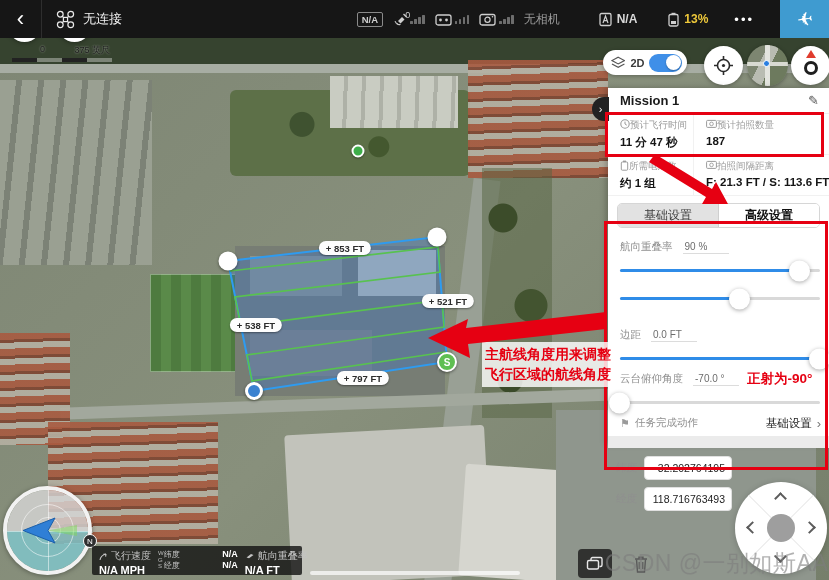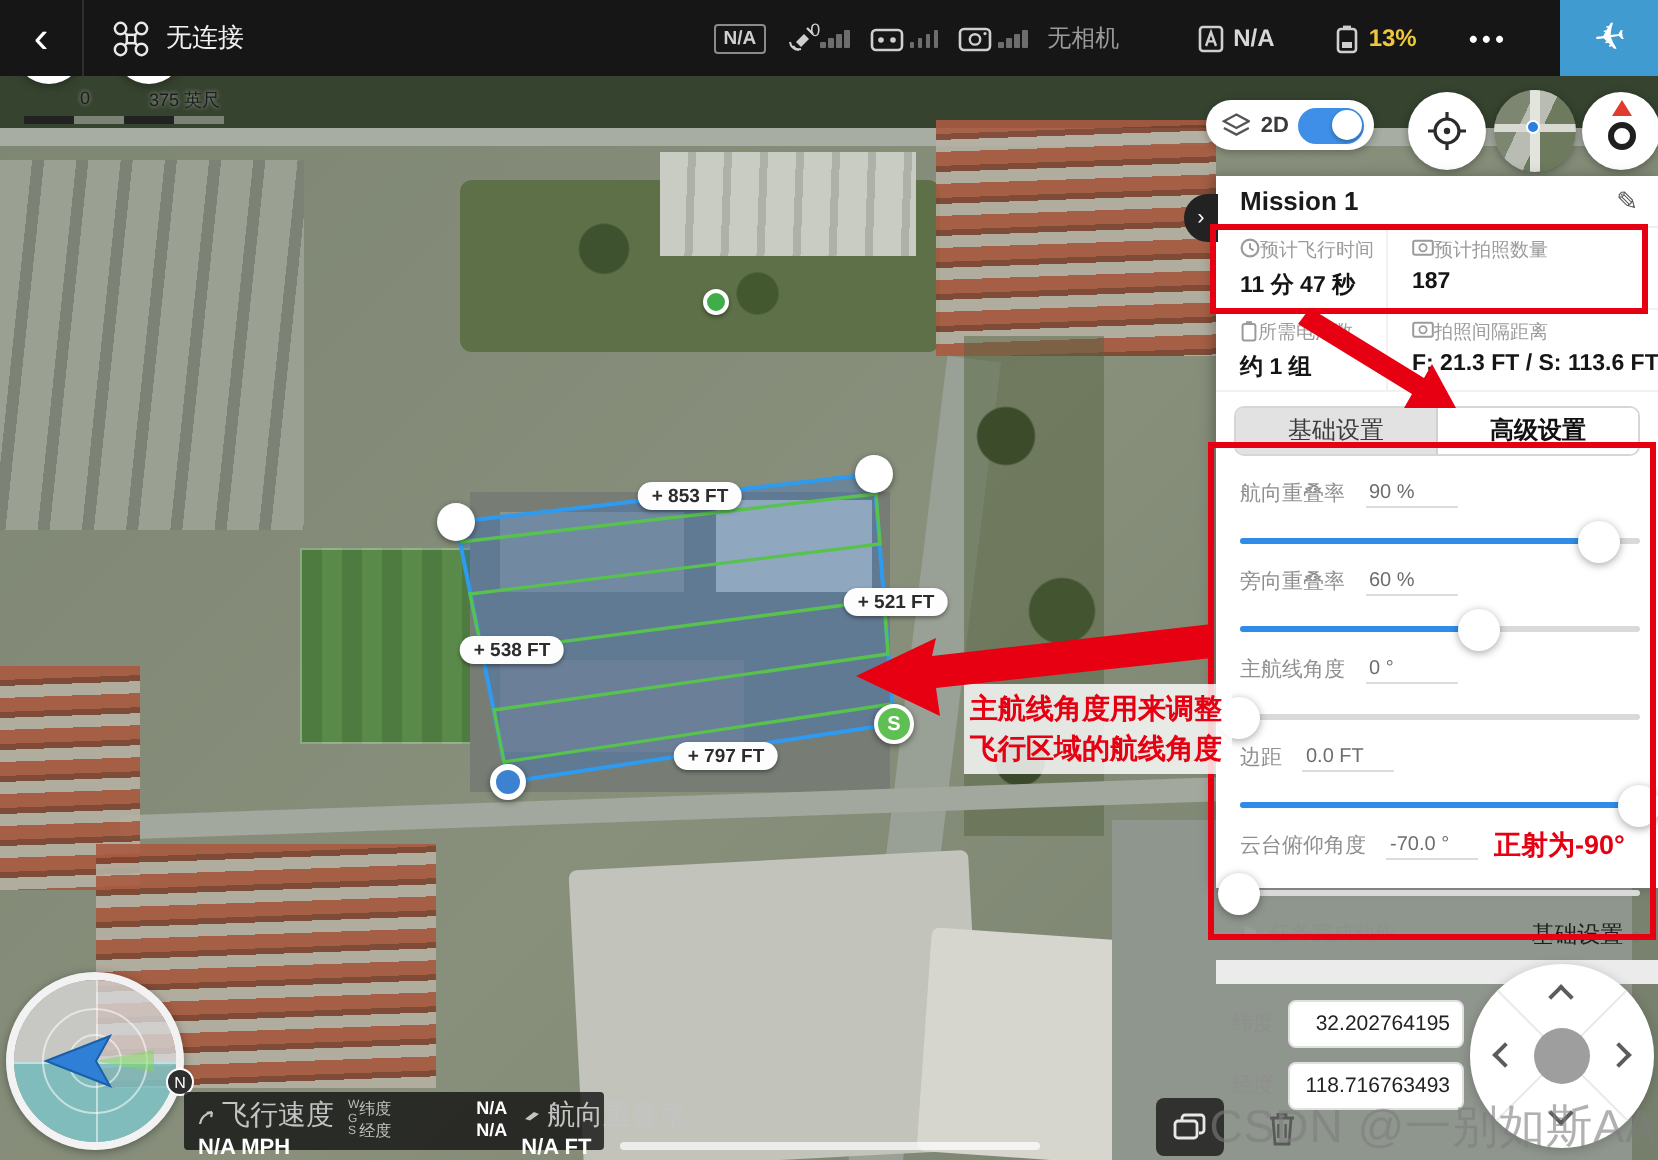--- a/index.html
+++ b/index.html
@@ -127,21 +127,21 @@
   .dpad-c { position:absolute; left:32px; top:32px; width:28px; height:28px; background:#9e9e9e; border-radius:50%; cursor:pointer; }
   .chev { position:absolute; width:9px; height:9px; border-top:2.5px solid #5c5c5c; border-left:2.5px solid #5c5c5c; cursor:pointer; }
   .chev-up { left:41px; top:12px; transform:rotate(45deg); }
   .chev-dn { left:41px; top:70px; transform:rotate(225deg); }
   .chev-lf { left:13px; top:41px; transform:rotate(-45deg); }
   .chev-rt { left:70px; top:41px; transform:rotate(135deg); }
   .trash { position:absolute; left:24px; top:466px; cursor:pointer; }
   
   .telemetry { position:absolute; left:92px; top:546px; width:210px; height:29px; background:rgba(18,18,18,.8); border-radius:2px; display:flex; z-index:25; color:#fff; }
   .tcol { padding:3px 7px 0 7px; }
-  .trow1 { display:flex; align-items:center; gap:3px; font-size:14px; color:#c4c4c4; white-space:nowrap; }
+  .trow1 { display:flex; align-items:center; gap:3px; font-size:10px; color:#c4c4c4; white-space:nowrap; }
   .trow2 { font-size:11px; font-weight:bold; color:#fff; margin-top:1px; white-space:nowrap; }
   .wgs { width:8px; font-size:6px; line-height:6.5px; color:#bdbdbd; word-break:break-all; padding-top:4px; }
   .llgrid { font-size:8px; color:#c4c4c4; padding-top:3px; }
   .llrow { display:flex; width:74px; justify-content:space-between; line-height:11px; }
   .llrow b { color:#fff; font-weight:bold; font-size:9px; }
   .tdiv { width:1px; background:#4a4a4a; margin:3px 0; }
   .homebar { position:absolute; left:310px; top:571px; width:210px; height:4px; border-radius:2px; background:rgba(255,255,255,.7); z-index:26; }
   .layersbtn { position:absolute; left:578px; top:549px; width:34px; height:29px; background:rgba(25,25,25,.8); border-radius:4px; display:flex; align-items:center; justify-content:center; z-index:26; cursor:pointer; }
   
   .compass { position:absolute; left:3px; top:486px; width:89px; height:89px; z-index:25; }
@@ -394,37 +394,22 @@
         <span class="slabel">航向重叠率</span>
         <span class="svalue">90 %</span>
       </div>
       <div class="strack">
         <div class="sfill" style="width: 90%;">
             <div class="sthumb"></div>
           </div>
       </div>
     </div>
     <div class="srow">
-      <div class="slabel-row">
-        <span class="slabel">旁向重叠率</span>
-        <span class="svalue">60 %</span>
-      </div>
       <div class="strack">
         <div class="sfill" style="width: 60%;">
-            <div class="sthumb"></div>
-          </div>
-      </div>
-    </div>
-    <div class="srow">
-      <div class="slabel-row">
-        <span class="slabel">主航线角度</span>
-        <span class="svalue">0 °</span>
-      </div>
-      <div class="strack">
-        <div class="sfill" style="width: 0%;">
             <div class="sthumb"></div>
           </div>
       </div>
     </div>
     <div class="srow">
       <div class="slabel-row">
         <span class="slabel">边距</span>
         <span class="svalue">0.0 FT</span>
       </div>
       <div class="strack">

